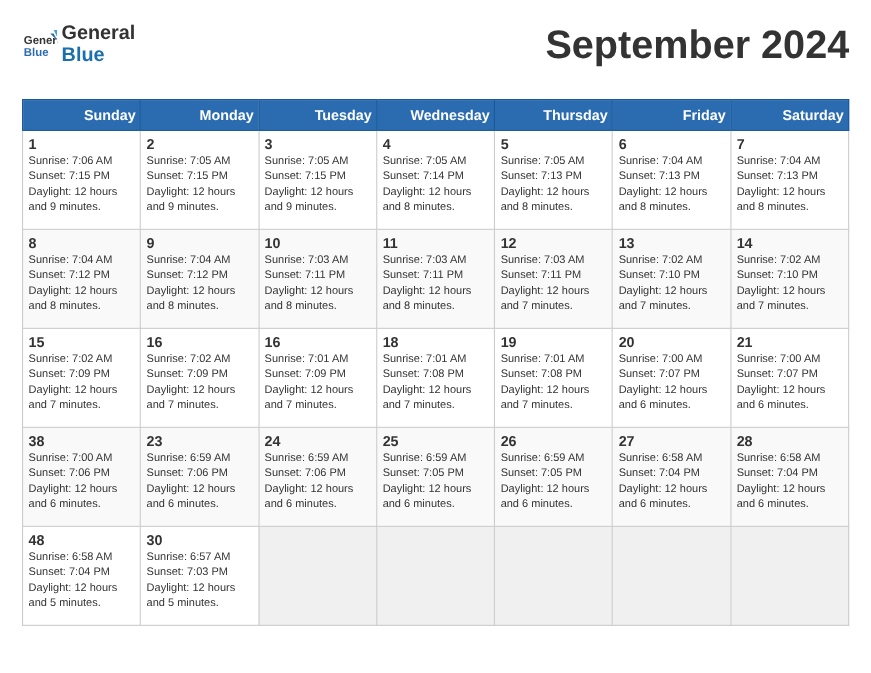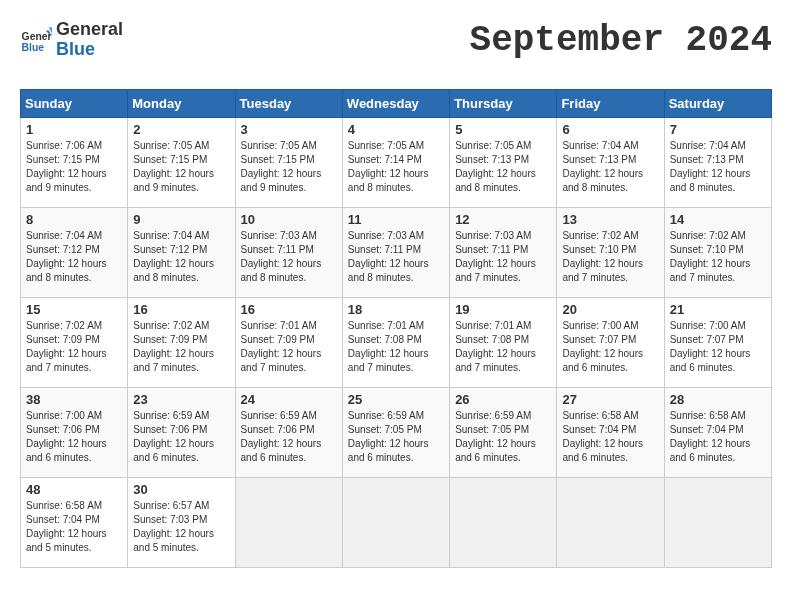--- a/index.html
+++ b/index.html
@@ -23,21 +23,20 @@
     }
     .logo-text .blue { color: #1a6faf; }
     .logo-icon {
       width: 32px;
       height: 32px;
       margin-right: 4px;
     }
     .title-section {
       text-align: left;
       margin-bottom: 20px;
-      font-family: Liberation Mono, monospace;
     }
     .month-title {
       font-size: 36px;
       font-weight: bold;
       color: #333;
     }
     .location-title {
       font-size: 18px;
       color: #333;
       font-weight: normal;
@@ -46,21 +45,21 @@
       width: 100%;
       border-collapse: collapse;
       margin-top: 8px;
     }
     .calendar-table th {
       background-color: #2b6cb0;
       color: white;
       padding: 6px 4px;
       font-size: 13px;
       font-weight: bold;
-      text-align: left;
+      text-align: right;
       border: 1px solid #1a5a9a;
     }
     .calendar-table td {
       border: 1px solid #ccc;
       padding: 4px 5px;
       vertical-align: top;
       font-size: 10.5px;
       color: #333;
       width: 14.28%;
       min-height: 80px;

